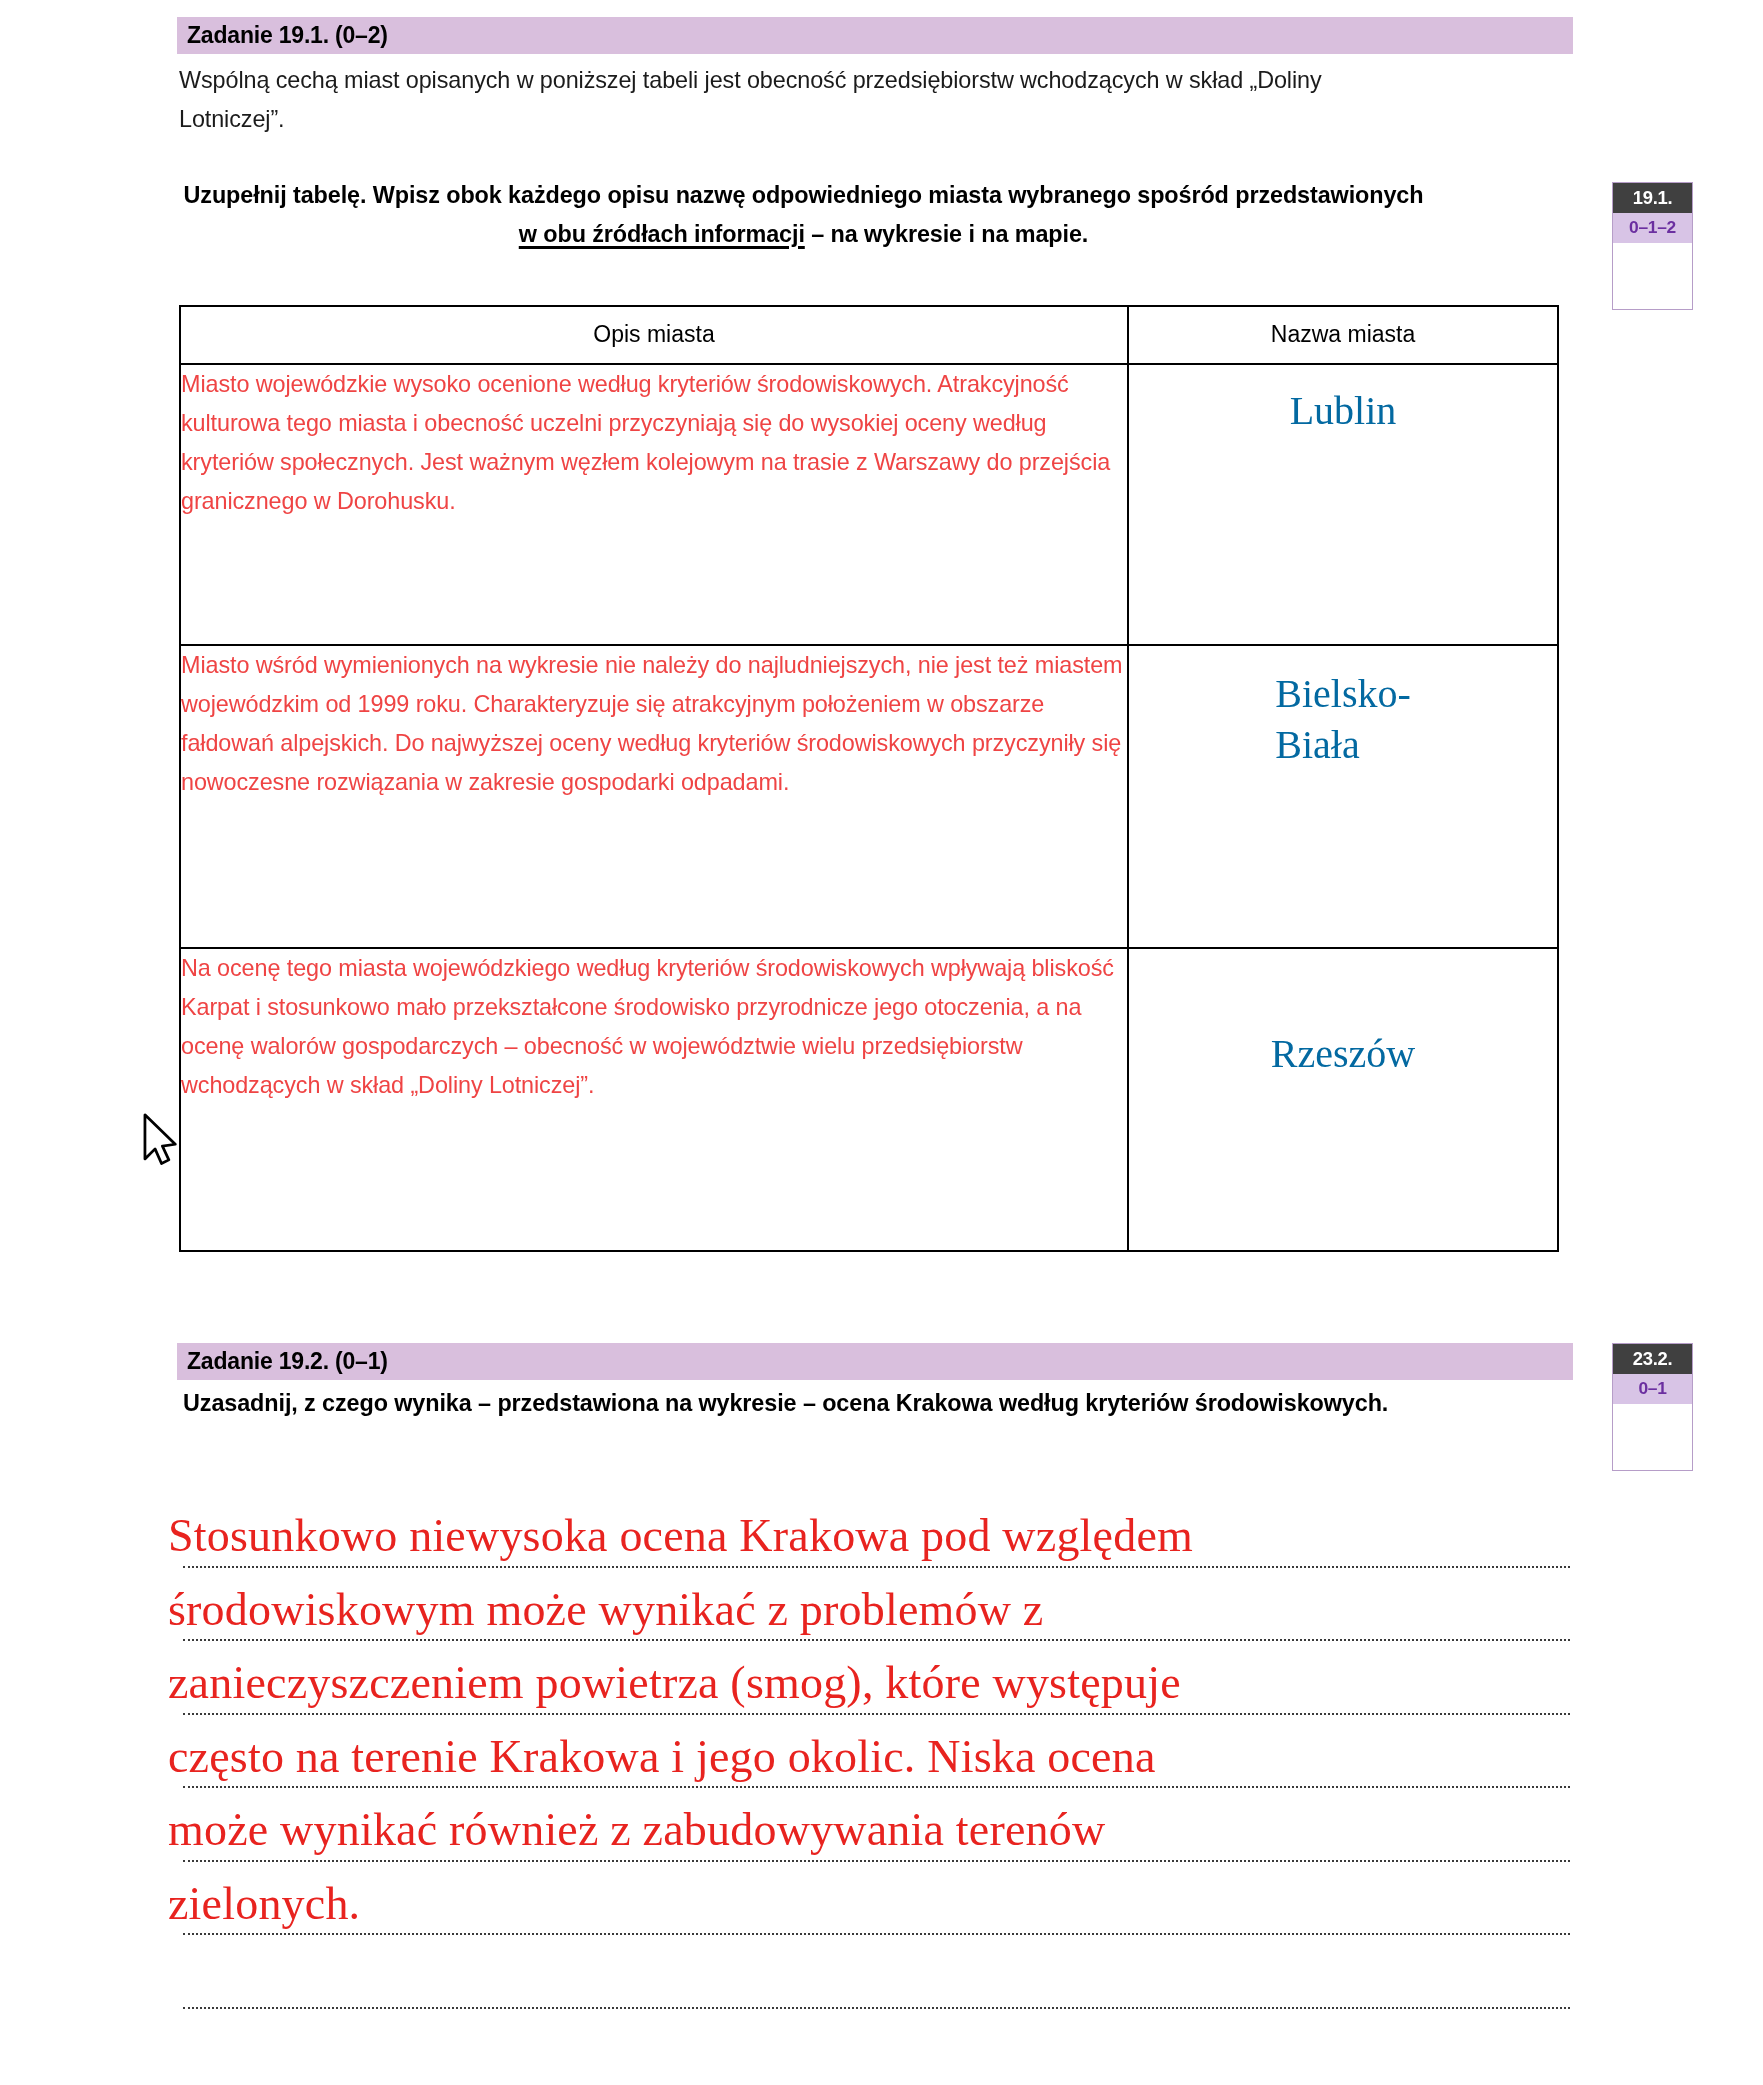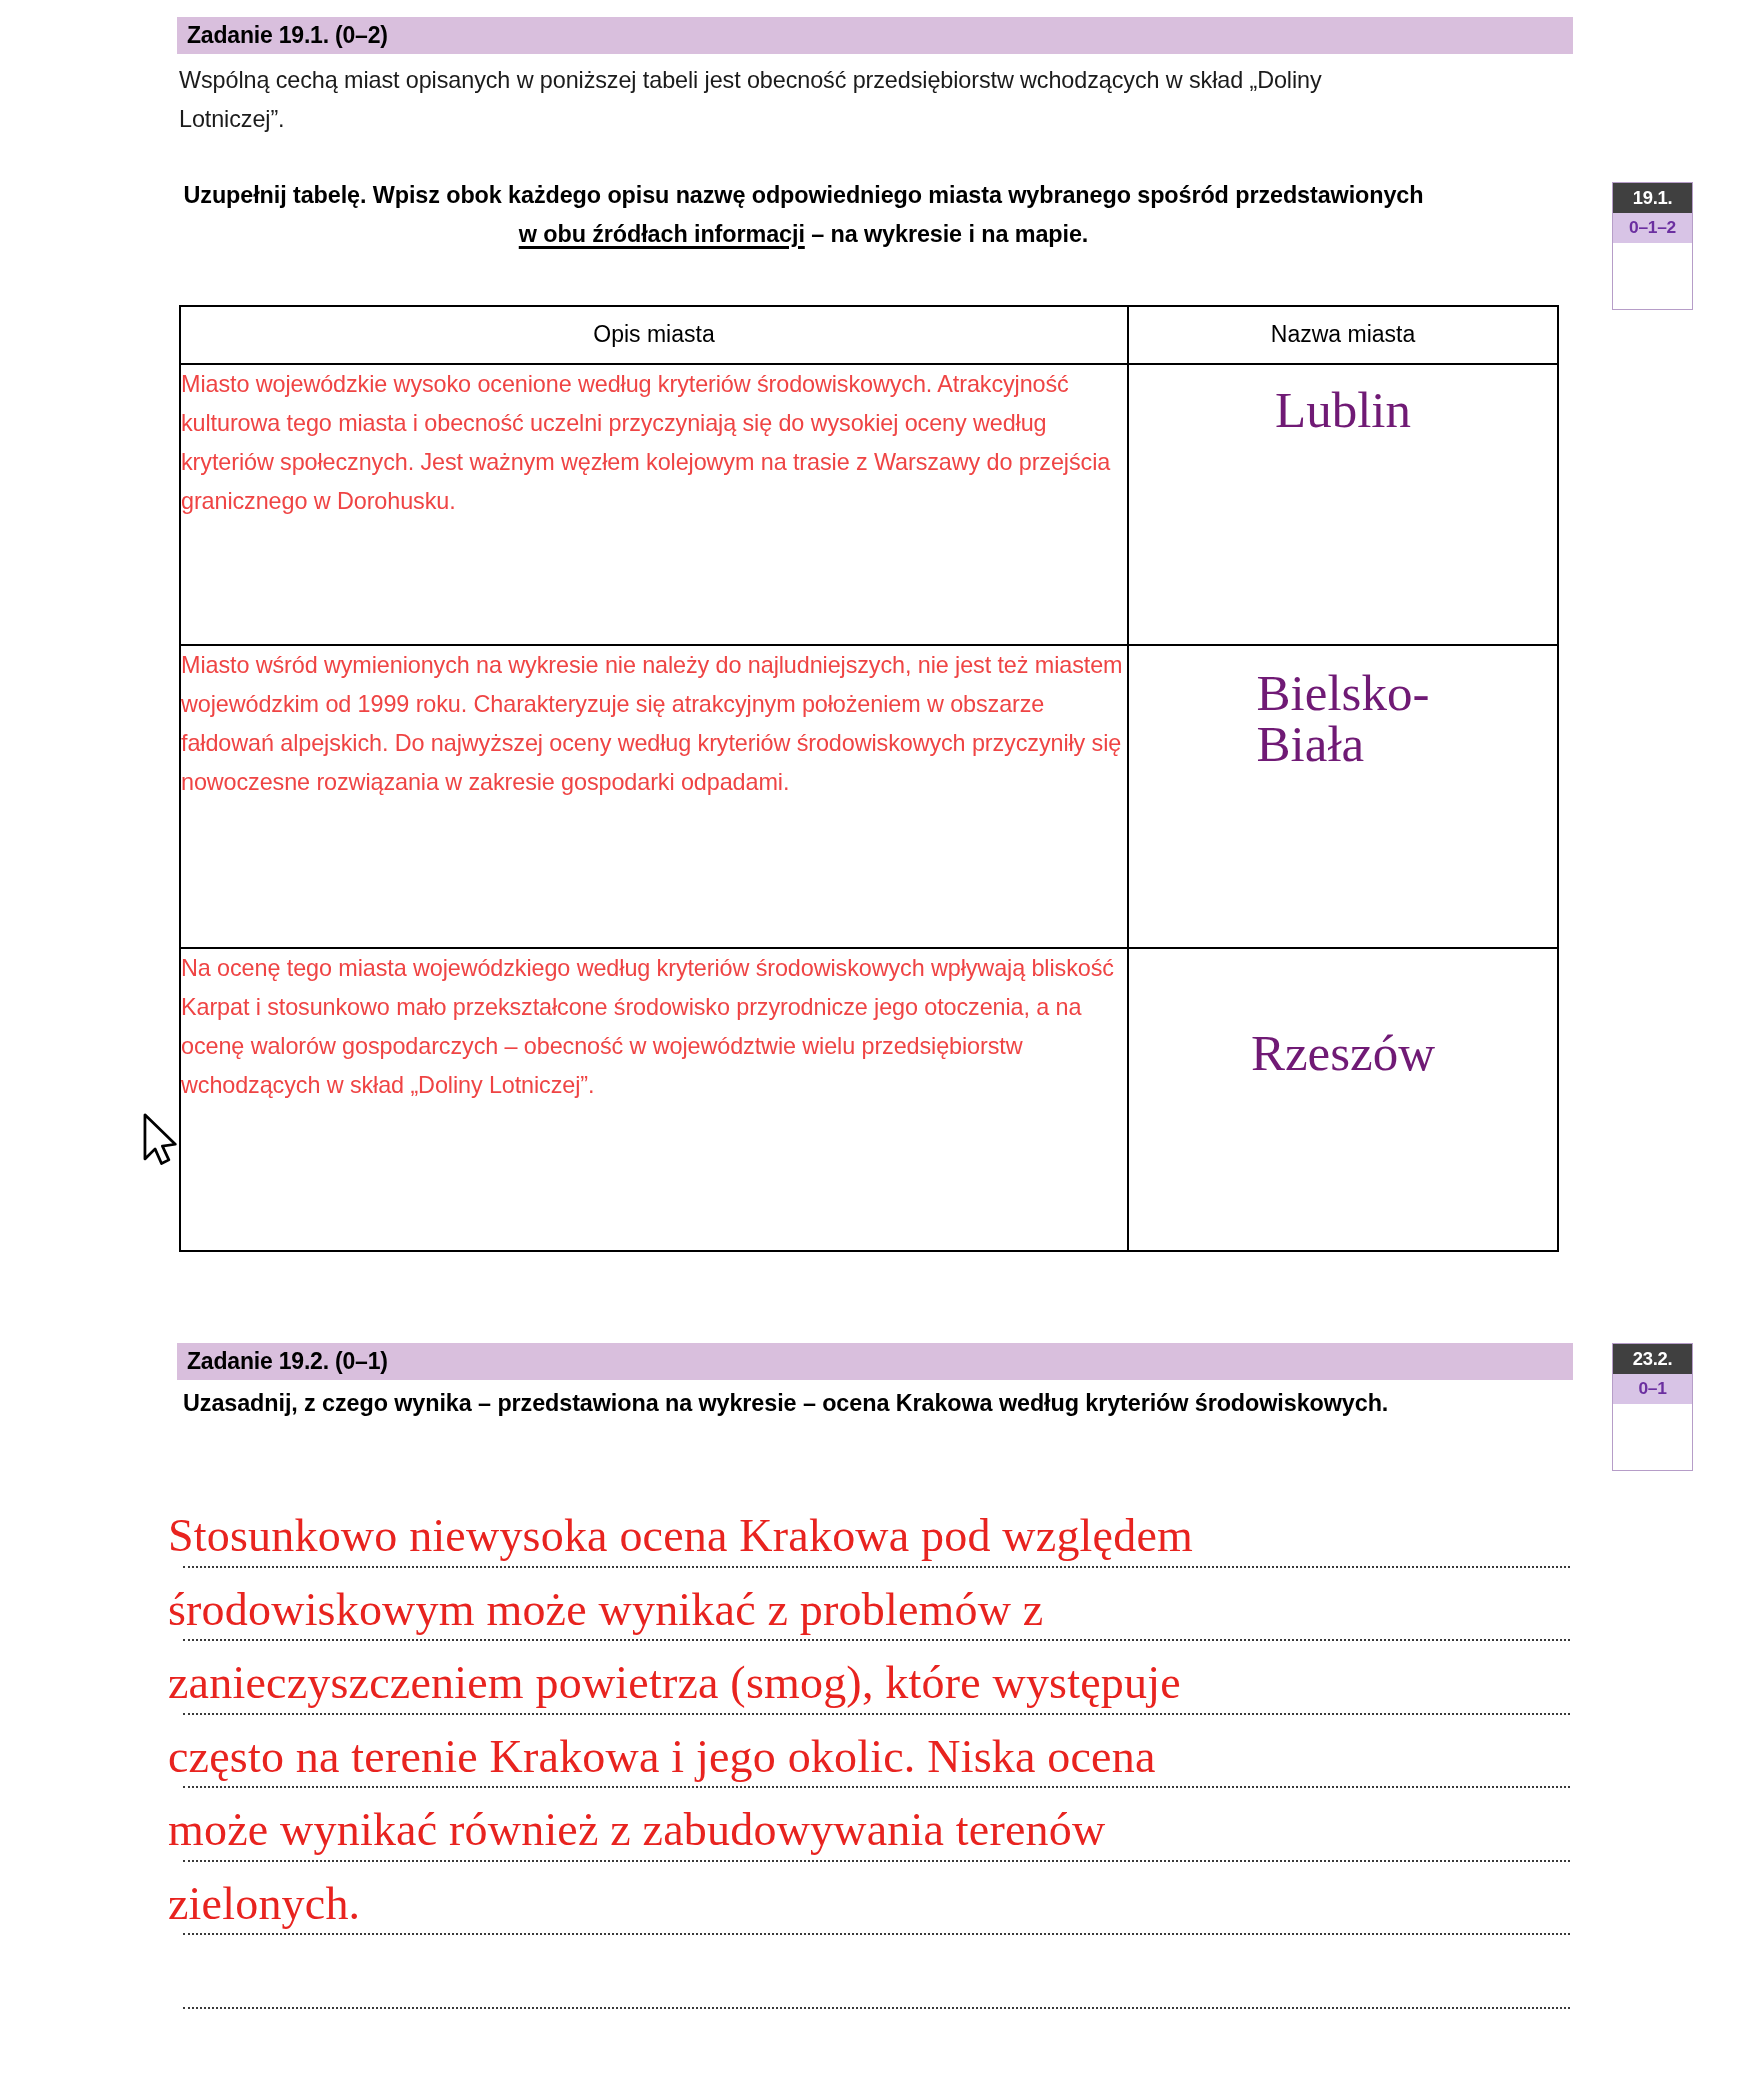--- a/index.html
+++ b/index.html
@@ -114,22 +114,22 @@
     letter-spacing: -0.1px;
   }
 
   .name-cell {
     text-align: center;
     vertical-align: top;
     padding-top: 22px;
   }
   .answer-red {
     font-family: "Liberation Serif", serif;
-    color: #701a75;
-    font-size: 51px;
+    color: #0369a1;
+    font-size: 40px;
     line-height: 51px;
     white-space: pre-line;
     text-align: left;
     display: inline-block;
   }
   .name-cell.r1 { padding-top: 20px; }
   .name-cell.r2 { padding-top: 22px; }
   .name-cell.r3 { padding-top: 79px; }
 
   

